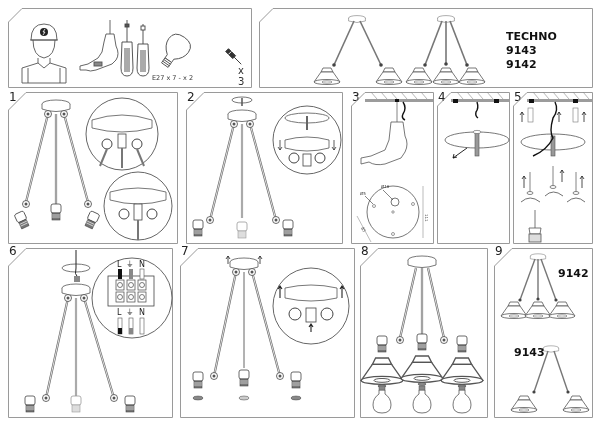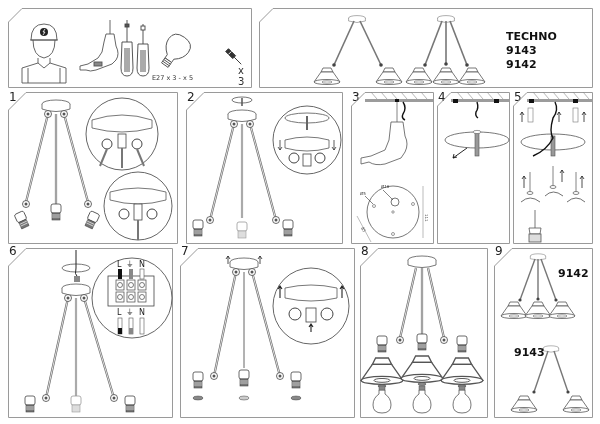--- a/index.html
+++ b/index.html
@@ -100,21 +100,21 @@
       <line x1="-4" y1="12" x2="4" y2="12"></line>
         <line x1="-4" y1="14" x2="4" y2="14"></line>
     </g>
 
     <g transform="translate(229,52) rotate(-45)" stroke="#333" stroke-width="0.9">
       <rect x="-2" y="-14" width="4" height="10" fill="#333"></rect>
       <line x1="0" y1="-4" x2="0" y2="6"></line>
       <line x1="-2" y1="-10" x2="2" y2="-10" stroke="#fff"></line>
     </g>
   </svg>
-  <div class="small" style="left:144px;top:66px;font-size:6.5px;">E27 x 3 - x 5</div>
+  <div class="small" style="left:144px;top:66px;font-size:6.5px;">E27 x 7 - x 2</div>
   <div class="small" style="left:230px;top:57px;font-size:10px;">x 3</div>
 </div>
 
 <div class="panel" style="left:259px;top:8px;width:348px;height:80px;text-decoration:underline;">
   <svg class="frame" width="334" height="80">
     <path d="M14,0.5 L333.5,0.5 L333.5,79.5 L0.5,79.5 L0.5,14 Z" fill="none" stroke="#9a9a9a" stroke-width="1"></path>
   </svg>
   <svg class="illus" width="334" height="80">
 
     <g>

